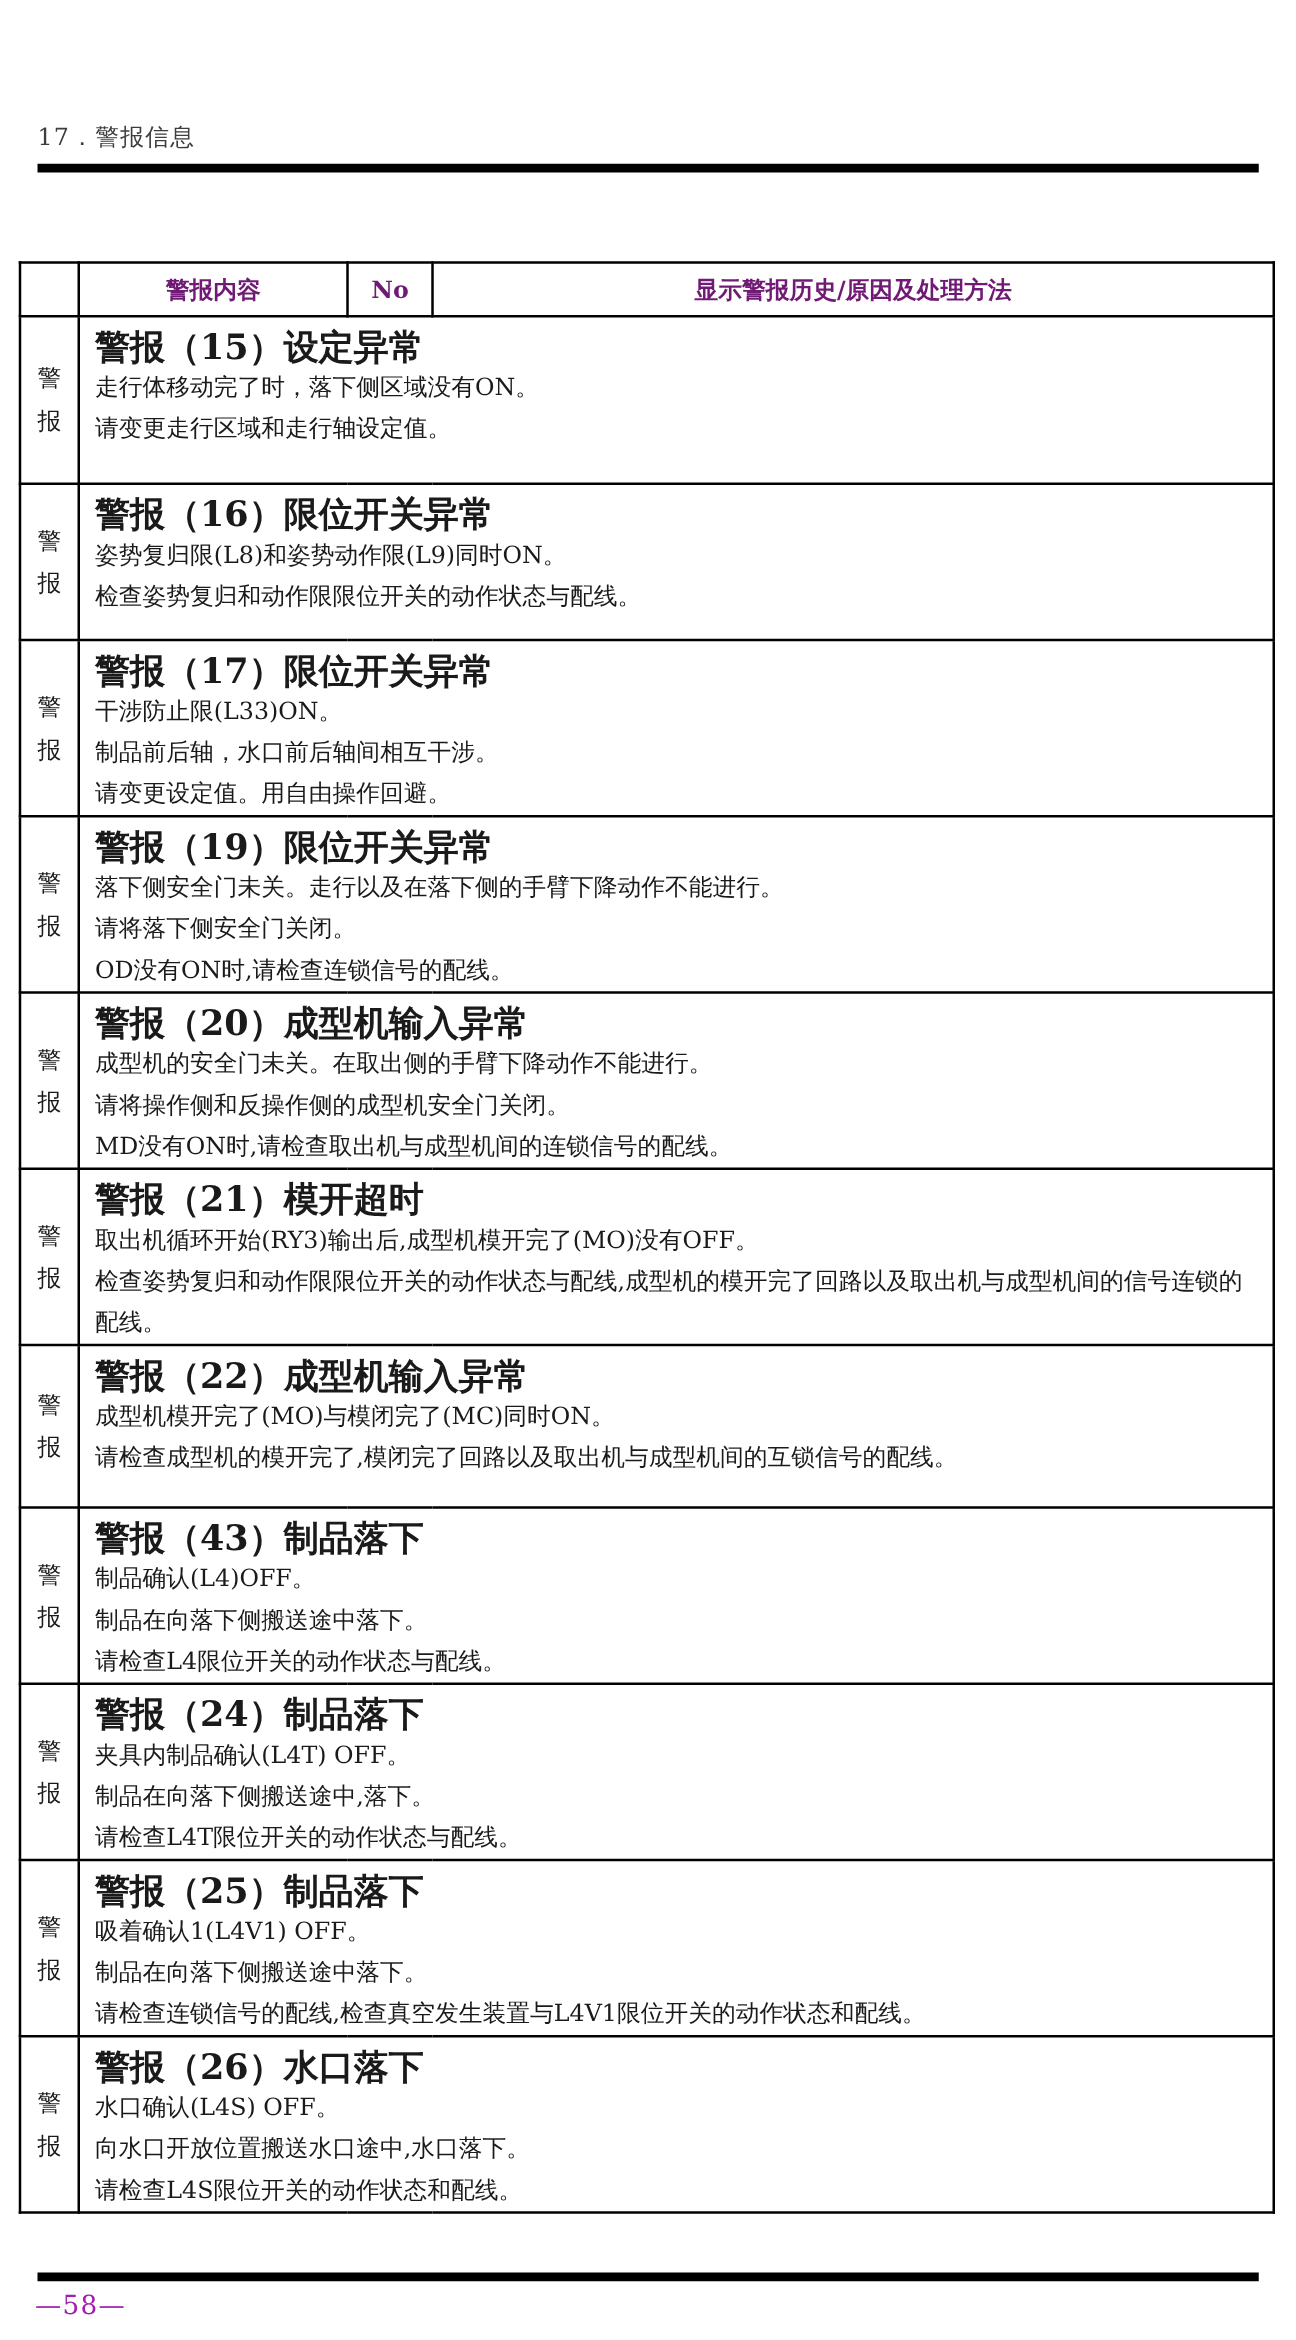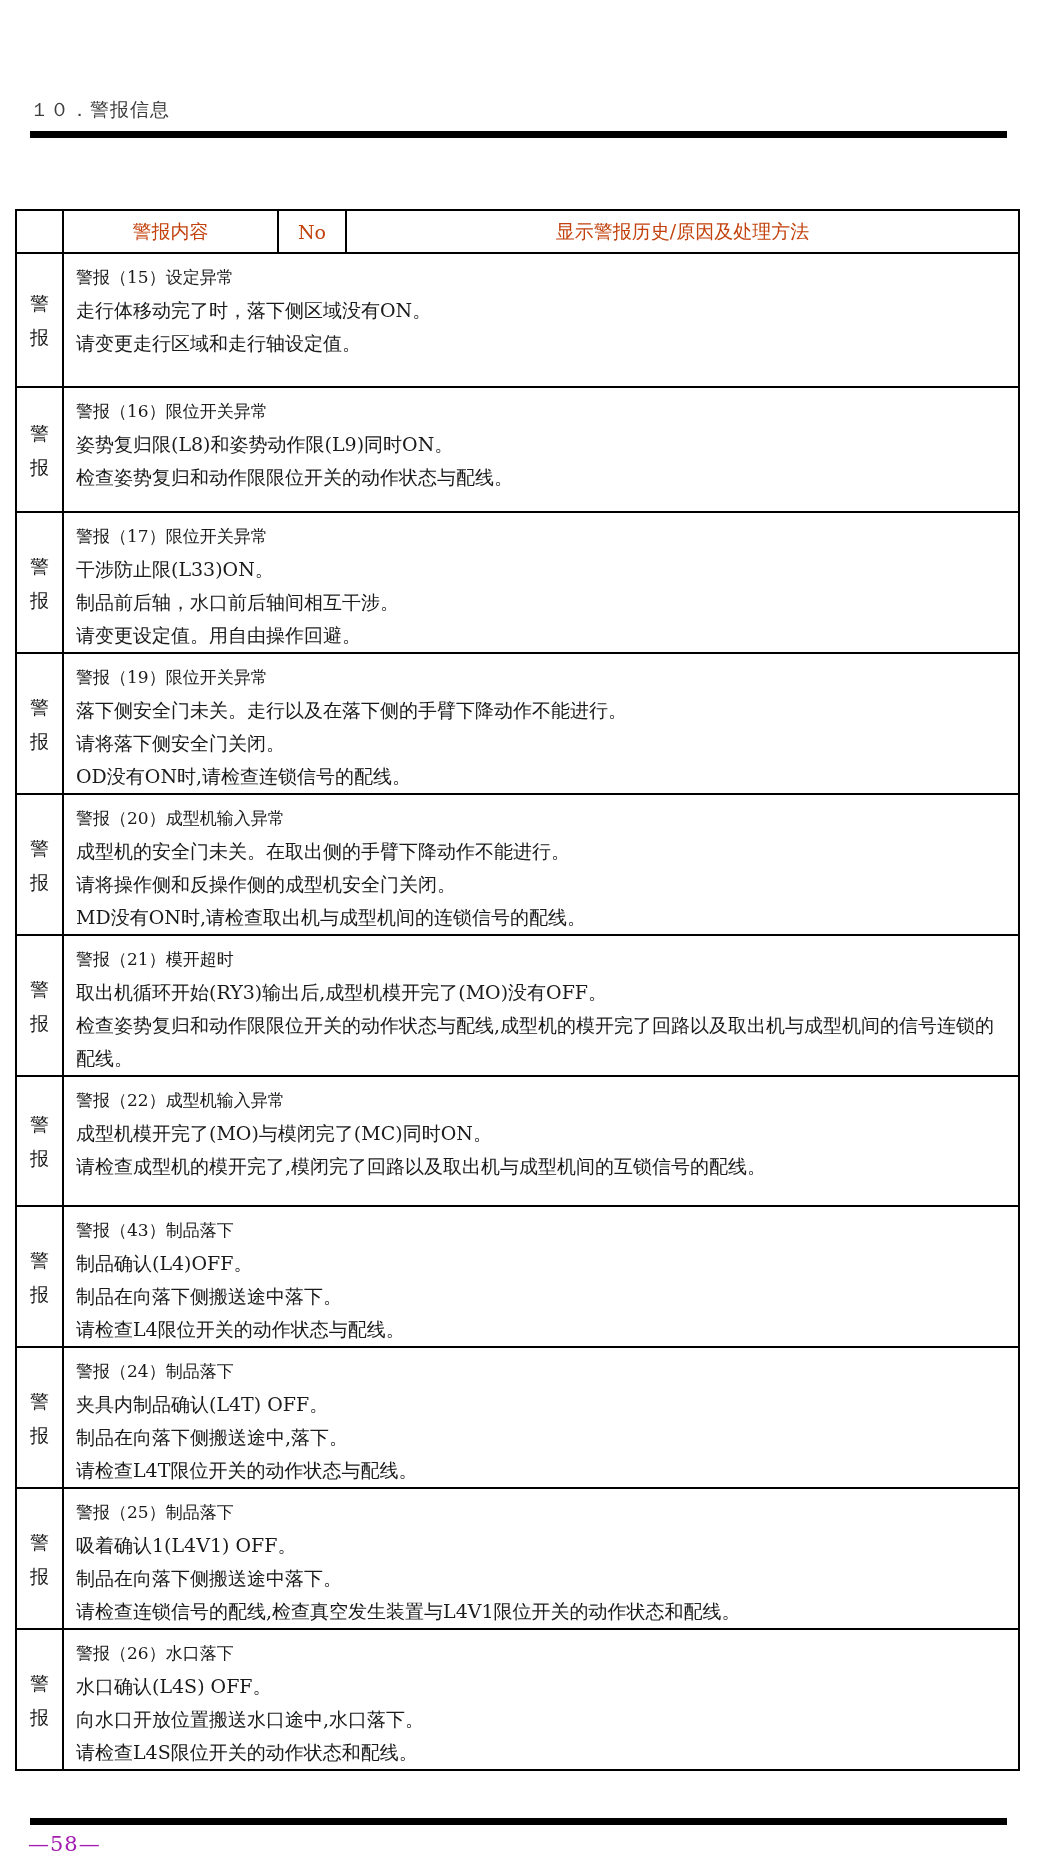--- a/index.html
+++ b/index.html
@@ -40,25 +40,25 @@
     width: 1005px;
     border-collapse: collapse;
     table-layout: fixed;
   }
   table.alarm-table th,
   table.alarm-table td {
     border: 2px solid #000000;
   }
   thead th {
     height: 41px;
-    font-weight: normal;
+    font-weight: bold;
     font-size: 19px;
     vertical-align: middle;
     padding: 0;
-    color: #c2410c;
+    color: #701a75;
   }
   col.c1 { width: 47px; }
   col.c2 { width: 215px; }
   col.c3 { width: 68px; }
   .label-cell {
     text-align: center;
     vertical-align: middle;
     font-size: 19px;
     padding: 0;
   }
@@ -67,22 +67,22 @@
     margin: 14px 0;
     line-height: 20px;
   }
   .content-cell {
     vertical-align: top;
     padding: 7px 14px 0 12px;
     font-size: 19px;
     line-height: 33px;
   }
   .row-title {
-    font-weight: normal;
-    font-size: 17px;
+    font-weight: bold;
+    font-size: 28px;
     line-height: 33px;
   }
   .row-line {
     line-height: 33px;
   }
   tbody tr:nth-child(1)  { height: 134px; }
   tbody tr:nth-child(2)  { height: 125px; }
   tbody tr:nth-child(3)  { height: 135px; }
   tbody tr:nth-child(4)  { height: 133px; }
   tbody tr:nth-child(5)  { height: 129px; }
@@ -107,21 +107,21 @@
     font-size: 21px;
     color: #a21caf;
     letter-spacing: 1px;
   }
 </style>
 </head>
 <body>
 
 <div class="page">
 
-  <div class="section-header">１０．警报信息</div>
+  <div class="section-header">17．警报信息</div>
 
   <div class="header-rule"></div>
 
   <table class="alarm-table">
     <colgroup>
       <col class="c1">
         <col class="c2">
         <col class="c3">
         <col class="c4">
     </colgroup>

